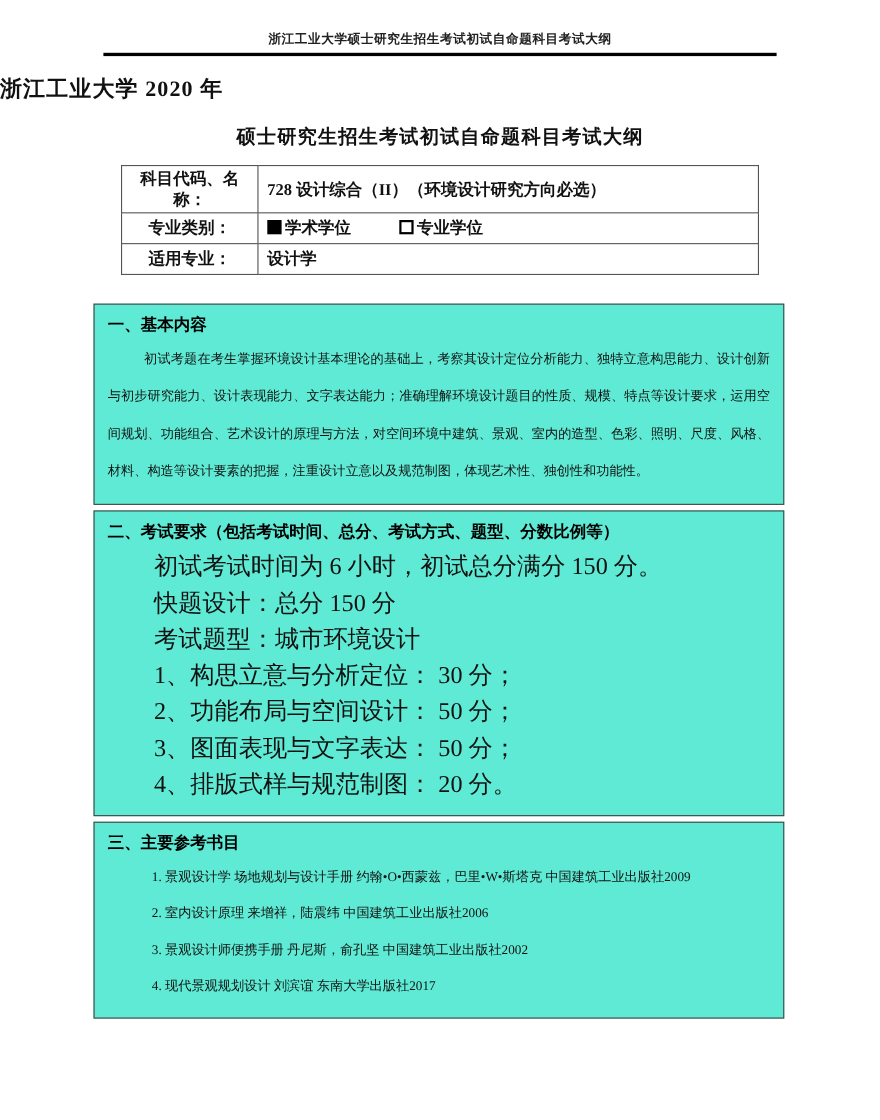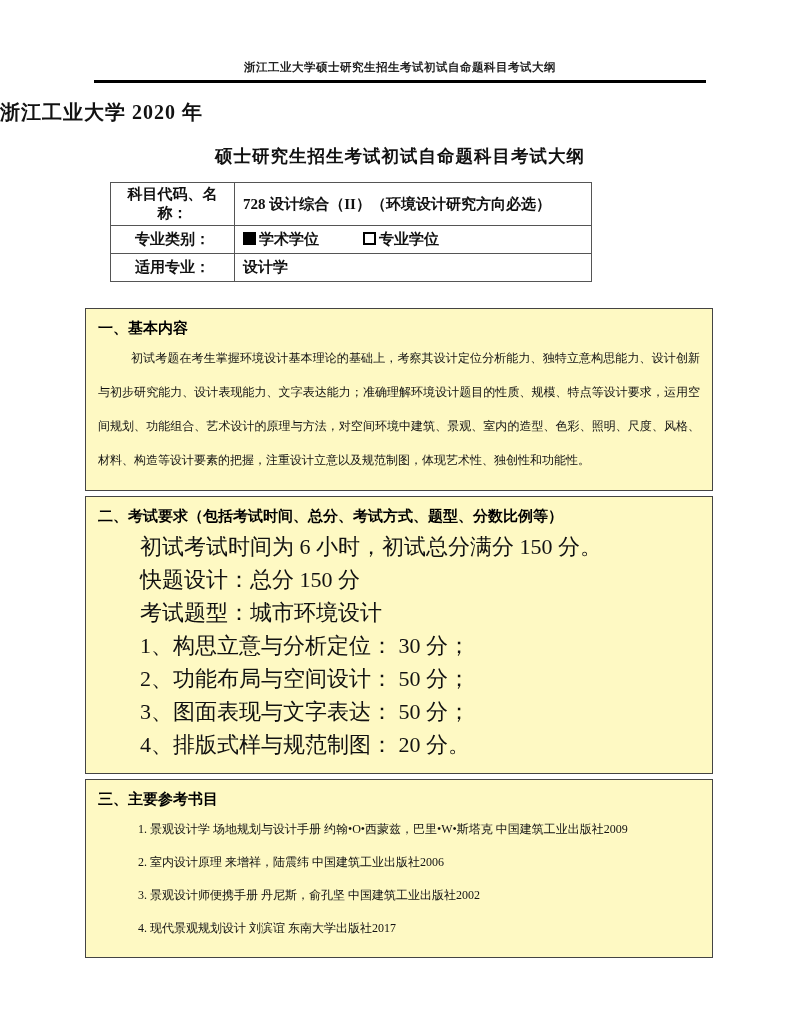--- a/index.html
+++ b/index.html
@@ -6,21 +6,21 @@
   html, body { margin: 0; padding: 0; }
   body {
     width: 800px; height: 1018px;
     background: #ffffff;
     color: #111111;
     font-family: "Liberation Serif", serif;
     position: relative;
     overflow: hidden;
   }
   .running-header {
-    padding-top: 60px;
+    padding-top: 28px;
     text-align: center;
     font-size: 11.5px;
     font-weight: bold;
     letter-spacing: 0.5px;
     color: #222;
   }
   .header-rule {
     width: 612px;
     height: 3px;
     background: #000;
@@ -36,21 +36,21 @@
   .doc-subtitle {
     margin: 18px 0 0 0;
     text-align: center;
     font-size: 17.5px;
     font-weight: bold;
     letter-spacing: 1px;
   }
   table.info-table {
     border-collapse: collapse;
     margin: 14px 0 0 110px;
-    width: 482px;
+    width: 580px;
     table-layout: fixed;
   }
   table.info-table td {
     border: 1px solid #555;
     height: 28px;
     font-size: 15px;
     font-weight: bold;
     padding: 2px 8px;
     vertical-align: middle;
   }
@@ -66,21 +66,21 @@
   .cb-empty { border: 2px solid #000; width: 13px; height: 13px; background: #fff; }
   .opt-gap { display: inline-block; width: 44px; }
   .sections {
     width: 628px;
     margin: 26px 0 0 85px;
   }
   .section-box {
     border: 1px solid #444;
     padding: 7px 10px 12px 10px;
     margin-bottom: 5px;
-    background: #fef9c3;
+    background: #5eead4;
   }
   .section-title {
     font-family: "Liberation Sans", sans-serif;
     font-weight: bold;
     font-size: 15px;
     line-height: 24px;
     margin: 0 0 2px 2px;
     color: #000;
   }
   .body-para {

